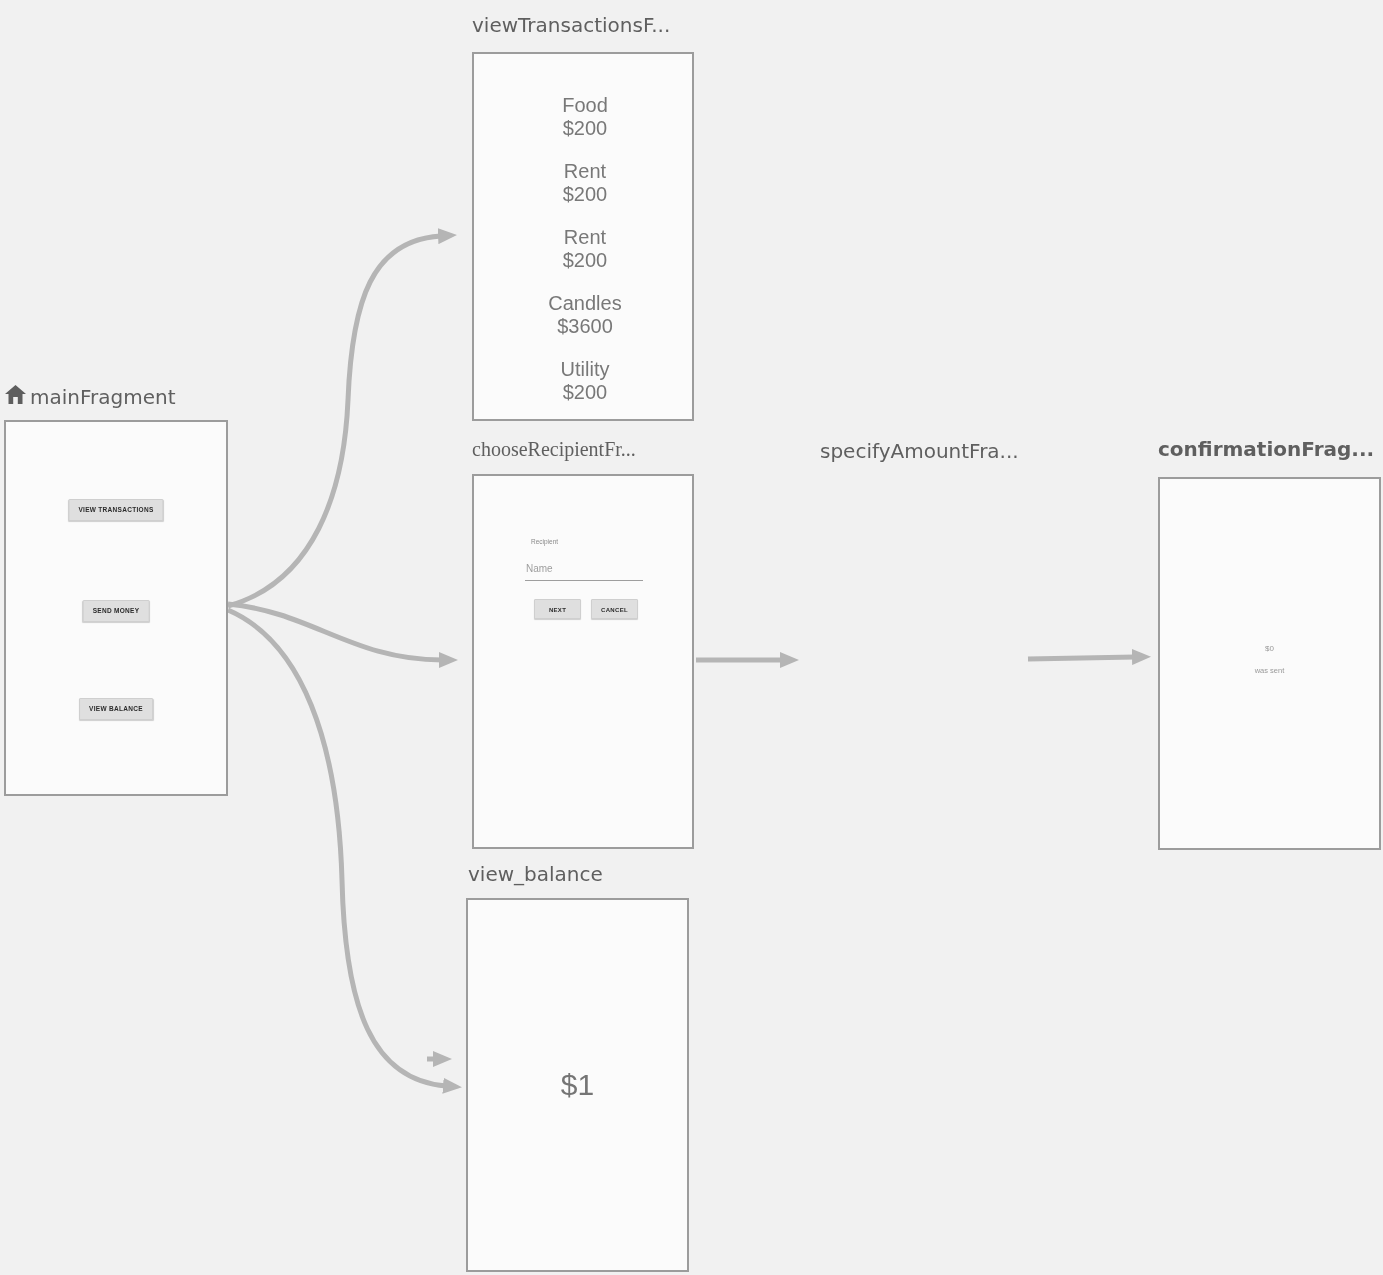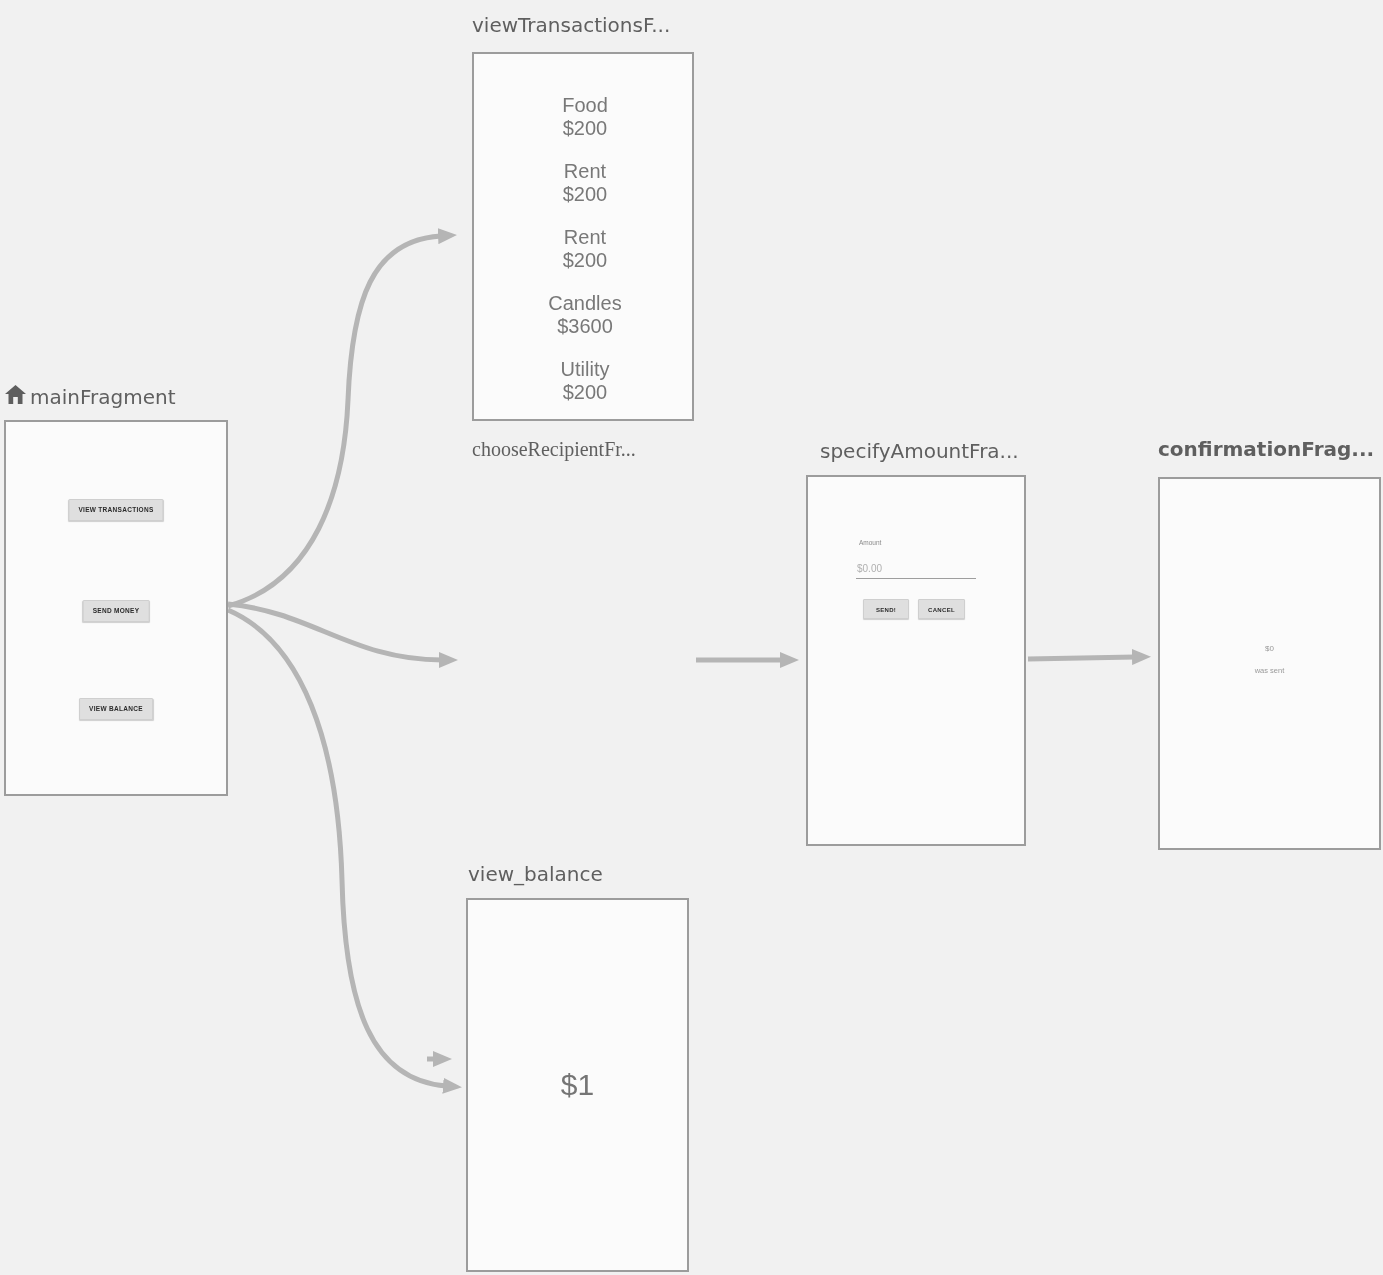--- a/index.html
+++ b/index.html
@@ -103,30 +103,30 @@
     </div>
     <div class="tx-row" style="top:304px;">
       <span class="tx-label">Utility</span>
       <span class="tx-value">$200</span>
     </div>
   </div>
 
   <div class="frag-title" style="left:472px;top:438px;font-family:Liberation Serif, serif;">
     <span>chooseRecipientFr...</span>
   </div>
+  <div class="card" style="left:472px;top:474px;width:222px;height:375px;">
+    <div class="tiny-label" style="left:57px;top:62px;">Recipient</div>
+    <div class="field-text" style="left:52px;top:87px;">Name</div>
+    <div class="field-line" style="left:51px;top:104px;width:118px;"></div>
+    <div class="form-btn" style="left:60px;top:123px;width:47px;">NEXT</div>
+    <div class="form-btn" style="left:117px;top:123px;width:47px;">CANCEL</div>
+  </div>
 
   <div class="frag-title" style="left:820px;top:439px;">
     <span>specifyAmountFra...</span>
-  </div>
-  <div class="card" style="left:806px;top:475px;width:220px;height:371px;">
-    <div class="tiny-label" style="left:51px;top:62px;">Amount</div>
-    <div class="field-text" style="left:49px;top:86px;color:#b0b0b0;">$0.00</div>
-    <div class="field-line" style="left:48px;top:101px;width:120px;"></div>
-    <div class="form-btn" style="left:55px;top:122px;width:46px;">SEND!</div>
-    <div class="form-btn" style="left:110px;top:122px;width:47px;">CANCEL</div>
   </div>
 
   <div class="frag-title" style="left:1158px;top:437px;font-weight:bold;">
     <span>confirmationFrag...</span>
   </div>
   <div class="card" style="left:1158px;top:477px;width:223px;height:373px;">
     <div class="center-text" style="top:165px;font-size:8px;color:#999;">$0</div>
     <div class="center-text" style="top:187px;font-size:7.5px;color:#999;">was sent</div>
   </div>
 

